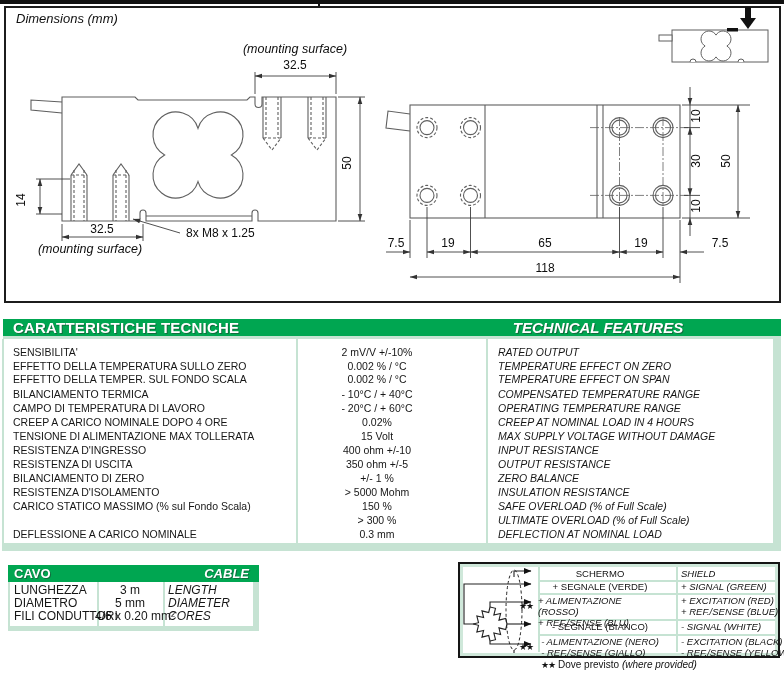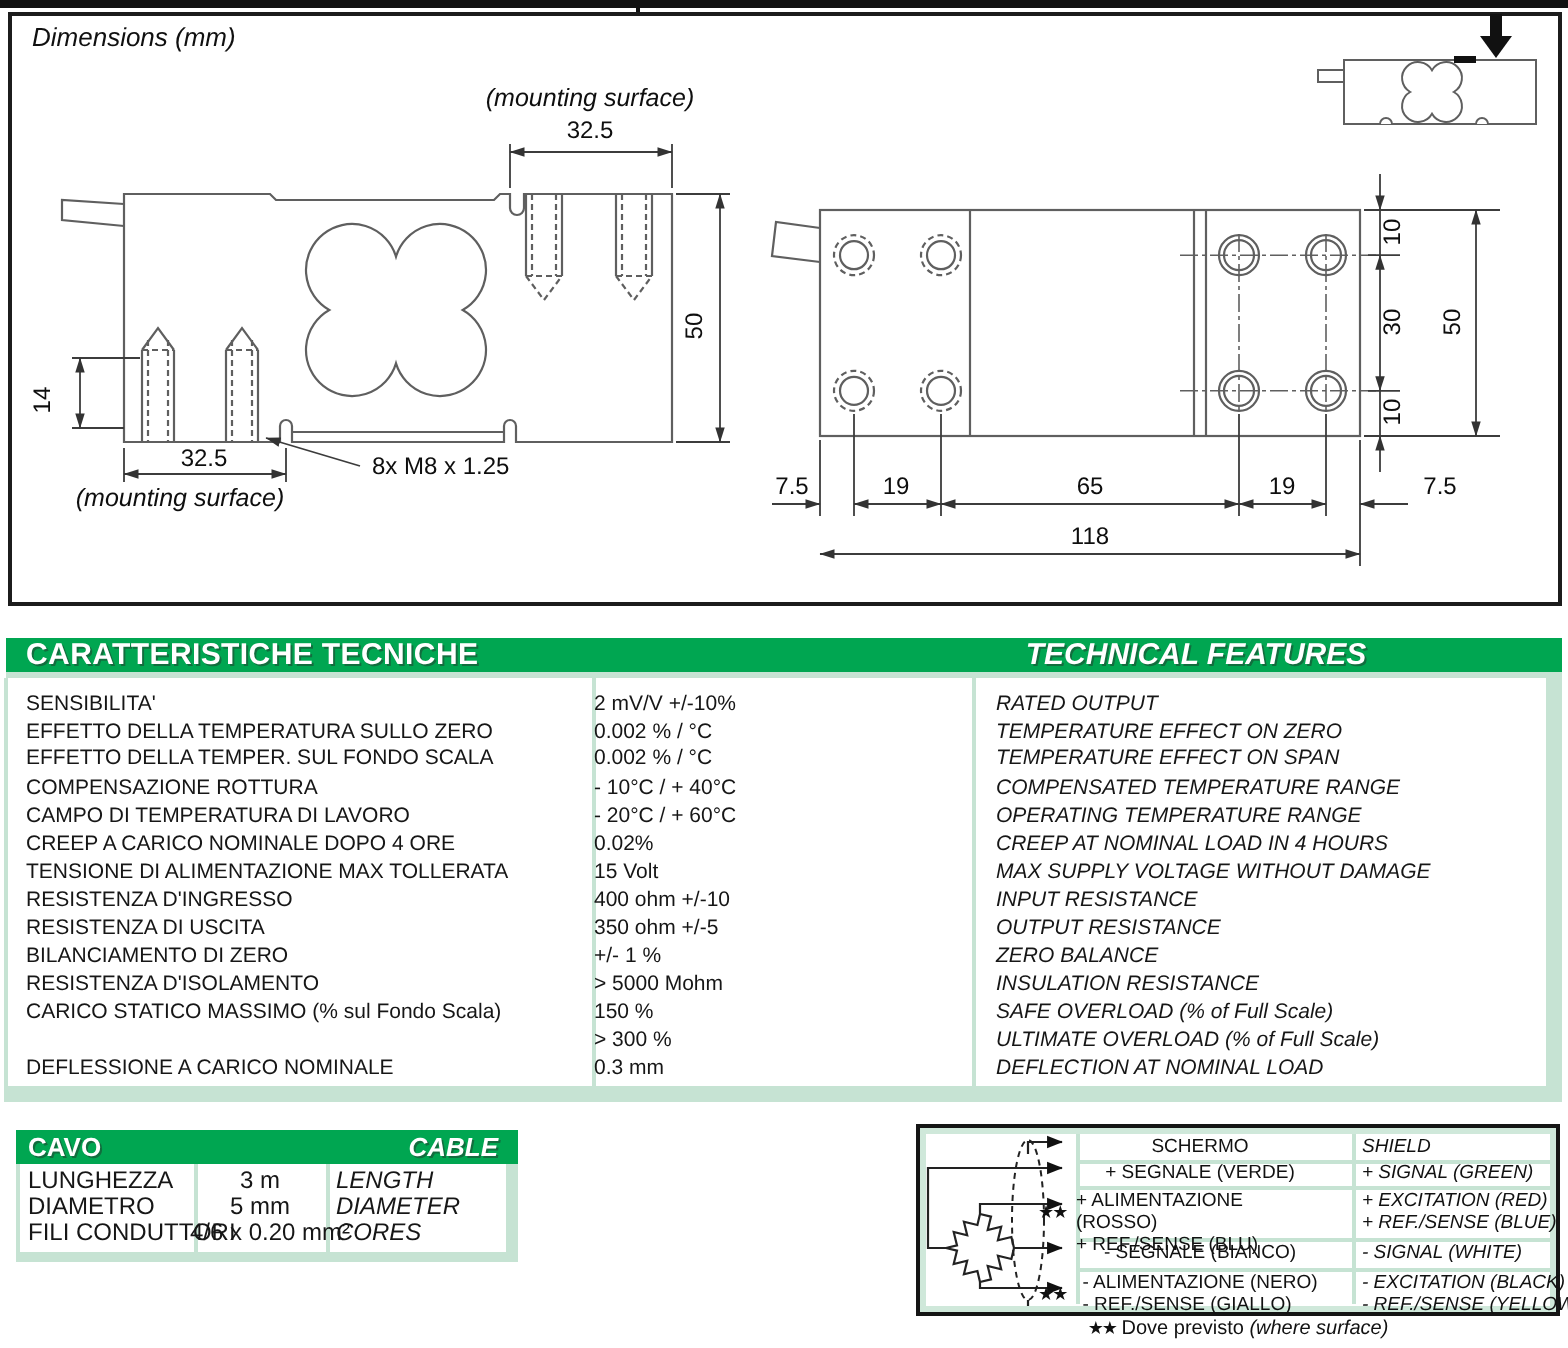--- a/index.html
+++ b/index.html
@@ -20,21 +20,21 @@
 
   
   .band{left:3px;top:319px;width:778px;height:17px;background:#00a651;line-height:17px;}
   .band-it{position:absolute;left:10px;top:0;font-size:15px;font-weight:bold;color:#fff;letter-spacing:.2px;text-shadow:1px 1px 0 rgba(40,40,40,.45);}
   .band-en{position:absolute;left:470px;top:0;width:250px;text-align:center;font-size:15px;font-weight:bold;font-style:italic;color:#fff;text-shadow:1px 1px 0 rgba(40,40,40,.45);}
   .band-under{left:3px;top:336px;width:778px;height:3px;background:#c6e3d3;}
 
   
   .trow{position:absolute;left:0;width:784px;height:14px;line-height:14px;font-size:10.5px;}
   .tit{position:absolute;left:13px;white-space:nowrap;}
-  .tval{position:absolute;left:297px;width:160px;white-space:nowrap;}
+  .tval{position:absolute;left:297px;width:160px;text-align:center;white-space:nowrap;}
   .ten{position:absolute;left:498px;font-style:italic;white-space:nowrap;text-align:center;}
   .vline{width:2px;background:#c6e3d3;}
   .tech-left-line{left:2px;top:339px;height:204px;}
   .tech-div1{left:296px;top:339px;height:204px;}
   .tech-div2{left:486px;top:339px;height:204px;}
   .tech-right-band{left:773px;top:339px;width:8px;height:212px;background:#c6e3d3;}
   .tech-bottom-band{left:2px;top:543px;width:779px;height:8px;background:#c6e3d3;}
 
   
   .chead{left:8px;top:565px;width:251px;height:17px;background:#00a651;line-height:17px;}
@@ -47,21 +47,21 @@
   .cen{position:absolute;left:158px;font-style:italic;white-space:nowrap;}
   .cdiv1{position:absolute;left:87px;top:0;width:2px;height:44px;background:#c6e3d3;}
   .cdiv2{position:absolute;left:153px;top:0;width:2px;height:44px;background:#c6e3d3;}
 
   
   .wbox{left:458px;top:562px;width:318px;height:92px;border:2px solid #151515;box-shadow:inset 0 0 0 3px #cfe8da;background:#fff;}
   .wcell{position:absolute;font-size:9.5px;color:#111;}
   .wit{left:78px;width:124px;text-align:center;}
   .wen{left:221px;width:96px;font-style:italic;text-align:left;white-space:nowrap;}
   .wlines{display:inline-block;text-align:left;line-height:11px;}
-  .wline{line-height:11px;}
+  .wline{line-height:11px;font-style:italic;}
   .whline{position:absolute;left:78px;width:237px;height:2px;background:#c6e3d3;}
   .wvline{position:absolute;top:3px;width:2px;height:85px;background:#c6e3d3;}
   .wstars{position:absolute;font-size:9px;letter-spacing:-1px;color:#111;}
   .wnote{left:458px;top:659px;width:322px;text-align:center;font-size:10px;color:#111;}
   .wnote .it-part{font-style:normal;}
   .wnote .en-part{font-style:italic;}
   .wnote .stars{font-size:9px;letter-spacing:-1px;}
 </style>
 </head>
 <body>
@@ -221,21 +221,21 @@
         <span class="tit">EFFETTO DELLA TEMPERATURA SULLO ZERO</span>
         <span class="tval">0.002 % / °C</span>
         <span class="ten">TEMPERATURE EFFECT ON ZERO</span>
       </div>
     <div class="trow" style="top:372px">
         <span class="tit">EFFETTO DELLA TEMPER. SUL FONDO SCALA</span>
         <span class="tval">0.002 % / °C</span>
         <span class="ten">TEMPERATURE EFFECT ON SPAN</span>
       </div>
     <div class="trow" style="top:387px">
-        <span class="tit">COMPENSAZIONE ROTTURA</span>
+        <span class="tit">BILANCIAMENTO TERMICA</span>
         <span class="tval">- 10°C / + 40°C</span>
         <span class="ten">COMPENSATED TEMPERATURE RANGE</span>
       </div>
     <div class="trow" style="top:401px">
         <span class="tit">CAMPO DI TEMPERATURA DI LAVORO</span>
         <span class="tval">- 20°C / + 60°C</span>
         <span class="ten">OPERATING TEMPERATURE RANGE</span>
       </div>
     <div class="trow" style="top:415px">
         <span class="tit">CREEP A CARICO NOMINALE DOPO 4 ORE</span>
@@ -360,16 +360,16 @@
     <div class="wstars" style="left:59px;top:78px;">★★</div>
     <div class="wcell wit" style="top:72px;"><span class="wlines"><span class="wline" style="display:block">- ALIMENTAZIONE (NERO)</span><span class="wline" style="display:block">- REF./SENSE (GIALLO)</span></span></div>
     <div class="wcell wen" style="top:72px;line-height:11px;">
         <span class="wline" style="display:block">- EXCITATION (BLACK)</span>
         <span class="wline" style="display:block">- REF./SENSE (YELLOW)</span>
       </div>
   </div>
 
   <div class="abs wnote">
     <span class="stars">★★</span>
-    <span class="it-part">Dove previsto </span><span class="en-part">(where surface)</span>
+    <span class="it-part">Dove previsto </span><span class="en-part">(where provided)</span>
   </div>
 
 </div>
 
 </body></html>

